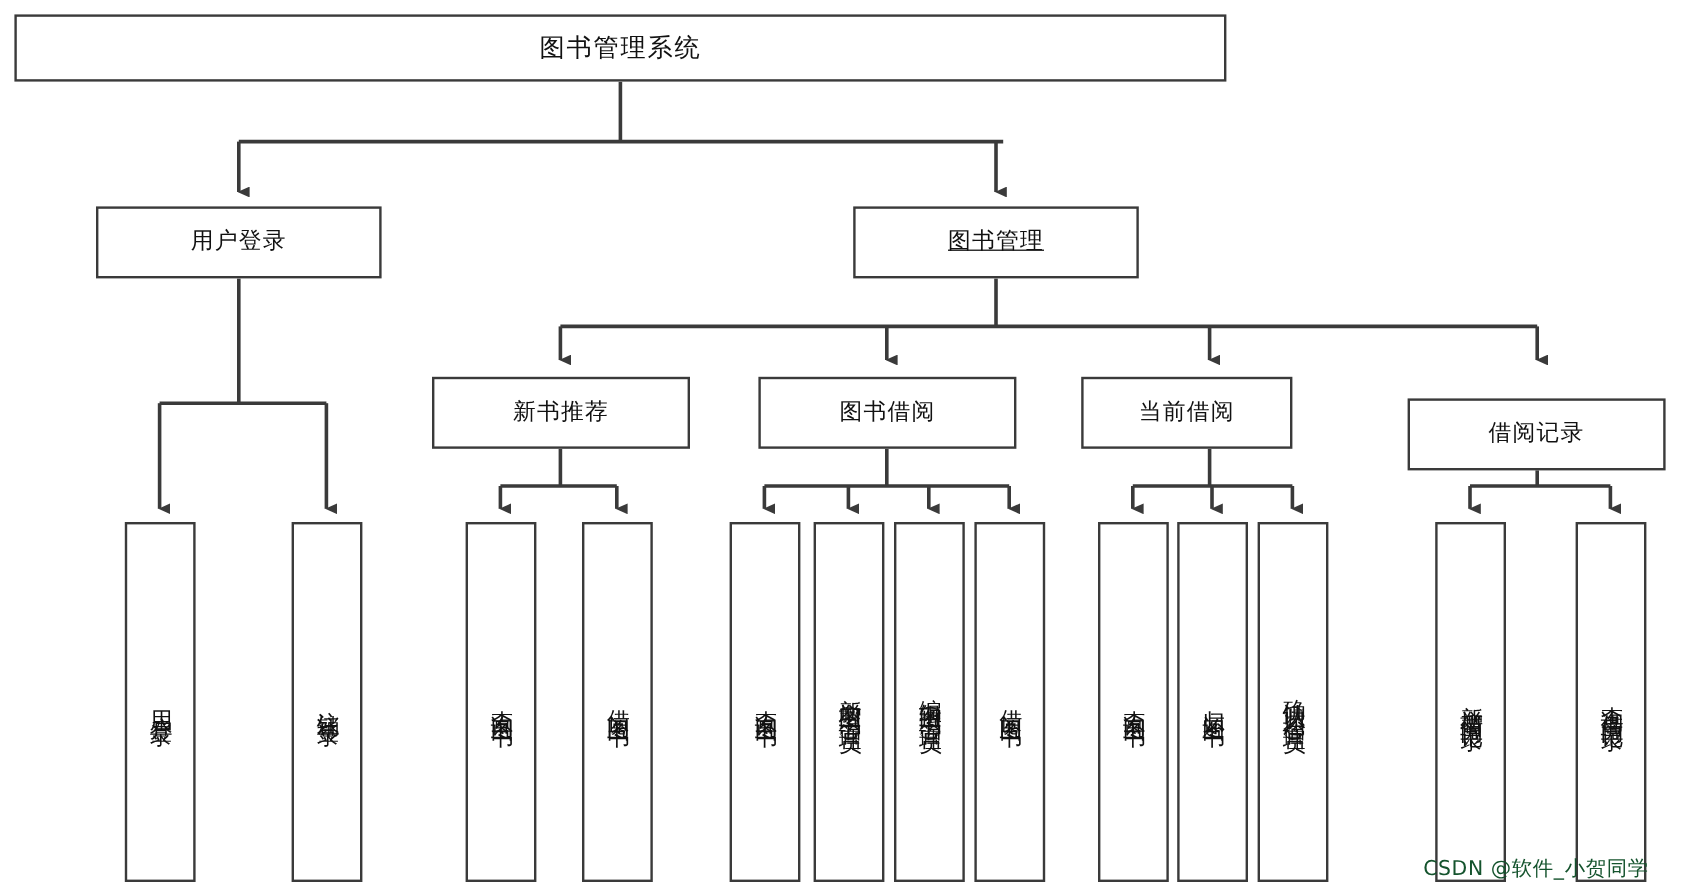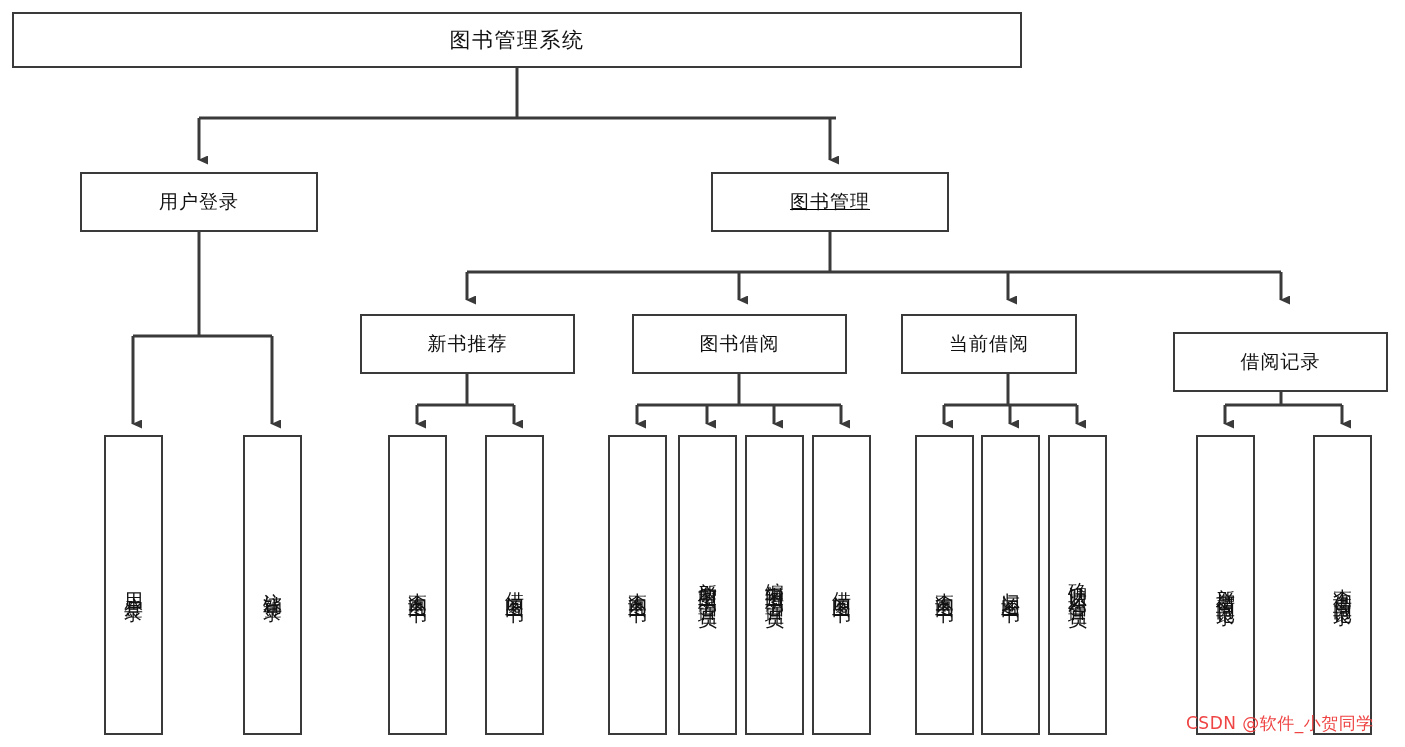--- a/index.html
+++ b/index.html
@@ -51,21 +51,21 @@
   }
   .node.root .node-label {
     font-size: 21px;
     letter-spacing: 1.5px;
   }
   .watermark {
     position: absolute;
     left: 1186px;
     top: 712px;
     font-size: 17px;
-    color: #ef4444;
+    color: #14532d;
     letter-spacing: 0.5px;
     white-space: nowrap;
     z-index: 5;
     pointer-events: none;
   }
 </style>
 </head>
 <body>
 
 <div id="diagram-root">

